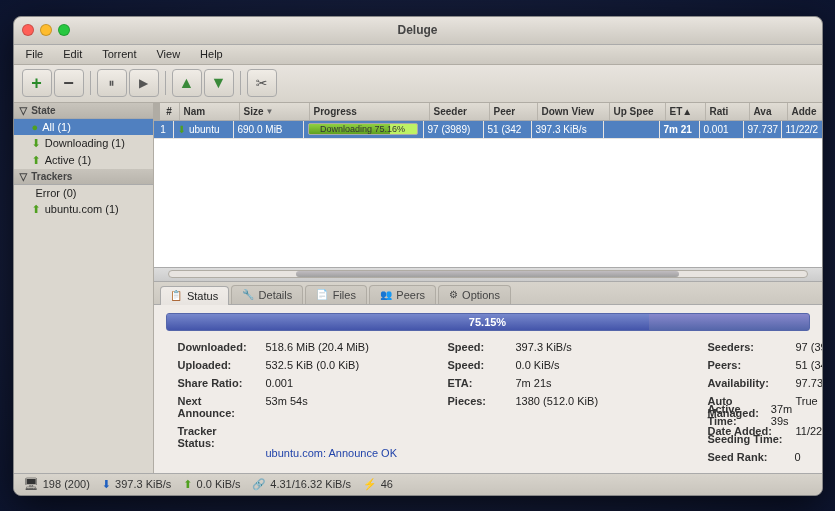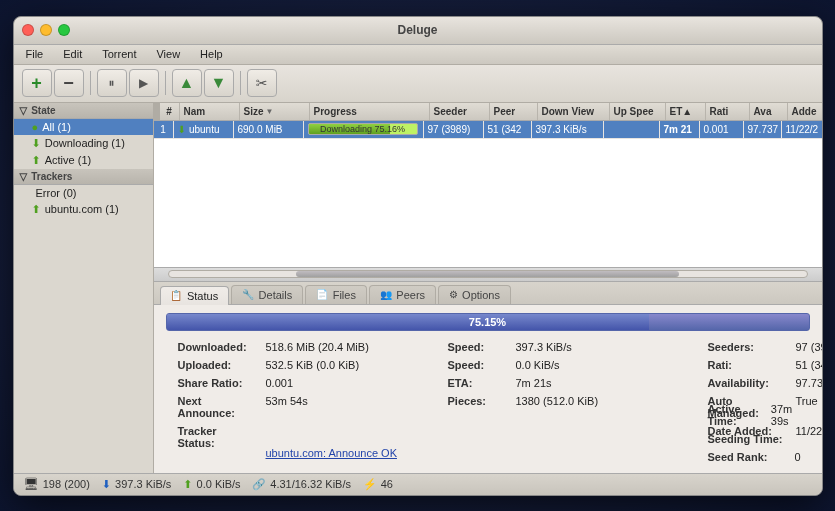--- a/index.html
+++ b/index.html
@@ -326,21 +326,20 @@
       font-size: 11px;
       padding: 2px 12px;
     }
     .stat-value {
       color: #222;
       font-size: 11px;
       padding: 2px 8px 2px 0;
     }
     .stat-link {
       color: #2244aa;
-      text-decoration: underline;
       cursor: pointer;
       margin-top: 22px;
     }
     .statusbar {
       background: linear-gradient(180deg, #d8d4cc 0%, #c8c4bc 100%);
       height: 22px;
       border-top: 1px solid #aaa;
       display: flex;
       align-items: center;
       padding: 0 10px;
@@ -537,21 +536,21 @@
             <span class="stat-value">518.6 MiB (20.4 MiB)</span>
             <span class="stat-label">Speed:</span>
             <span class="stat-value">397.3 KiB/s</span>
             <span class="stat-label">Seeders:</span>
             <span class="stat-value">97 (3989)</span>
 
             <span class="stat-label">Uploaded:</span>
             <span class="stat-value">532.5 KiB (0.0 KiB)</span>
             <span class="stat-label">Speed:</span>
             <span class="stat-value">0.0 KiB/s</span>
-            <span class="stat-label">Rati:</span>
+            <span class="stat-label">Peers:</span>
             <span class="stat-value">51 (342)</span>
 
             <span class="stat-label">Share Ratio:</span>
             <span class="stat-value">0.001</span>
             <span class="stat-label">ETA:</span>
             <span class="stat-value">7m 21s</span>
             <span class="stat-label">Availability:</span>
             <span class="stat-value">97.737</span>
 
             <span class="stat-label">Next Announce:</span>

